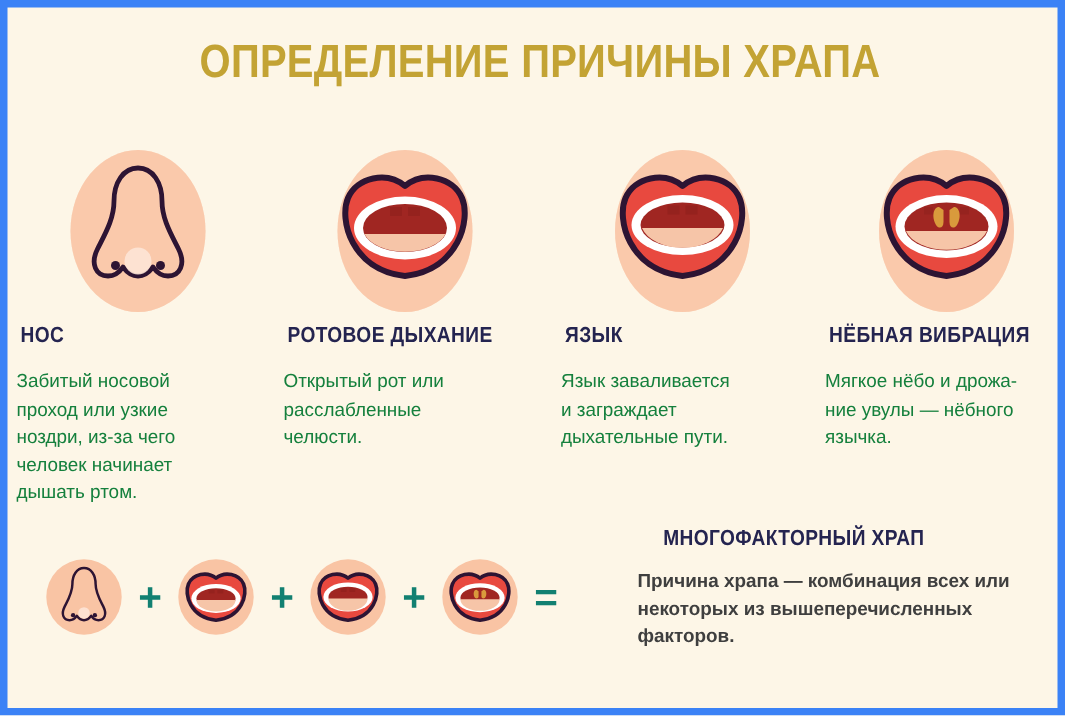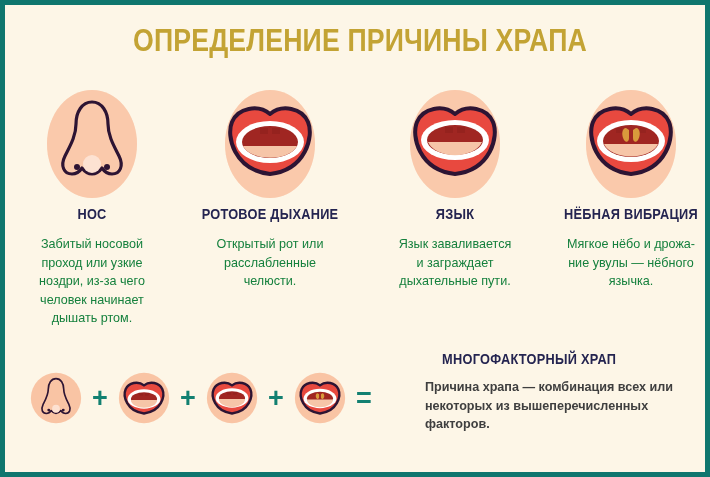--- a/index.html
+++ b/index.html
@@ -5,43 +5,42 @@
   * { box-sizing: border-box; margin: 0; padding: 0; }
   html, body {
     width: 710px; height: 477px;
     background: #ffffff;
     font-family: "Liberation Sans", sans-serif;
   }
   #page {
     position: relative;
     width: 710px; height: 477px;
     background: #fdf6e7;
-    border: 5px solid #0f766e;
+    border: 5px solid #3b82f6;
     overflow: hidden;
   }
 
   
   #title {
     position: absolute;
     top: 18px; left: 0; width: 710px;
     text-align: center;
     font-size: 31px;
     font-weight: bold;
     letter-spacing: 0.2px;
     color: #c3a334;
     transform: scaleX(0.86);
     white-space: nowrap;
   }
 
   
   .col {
     position: absolute;
-    top: 83px;
+    top: 93px;
     width: 178px;
-    text-align: center;
   }
   .col-0 { left: -2px; }
   .col-1 { left: 176px; }
   .col-2 { left: 361px; }
   .col-3 { left: 537px; }
 
   .icon-big {
     position: relative;
     width: 178px; height: 112px;
   }

